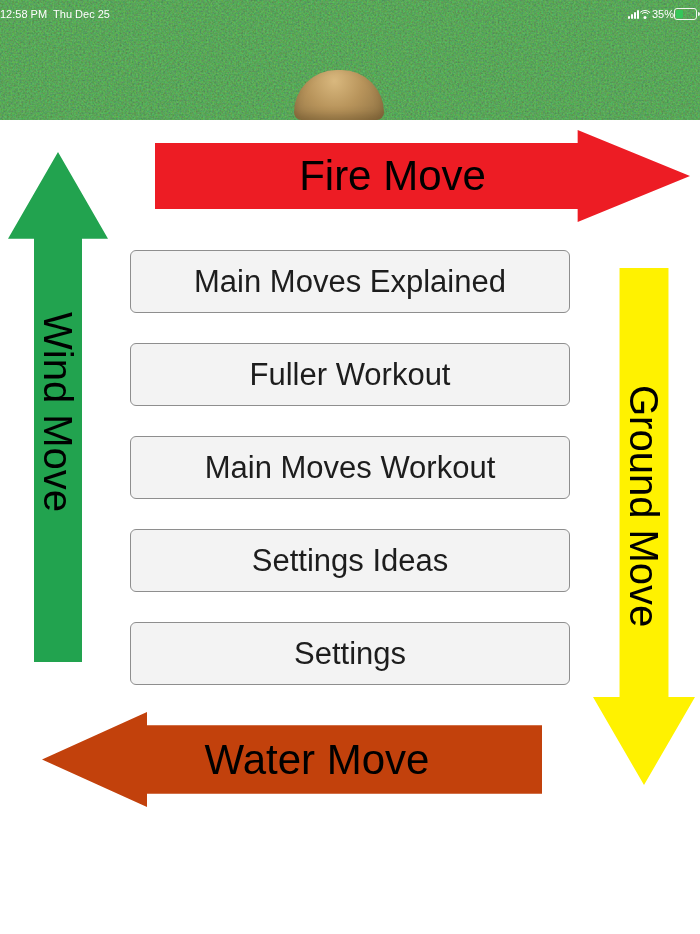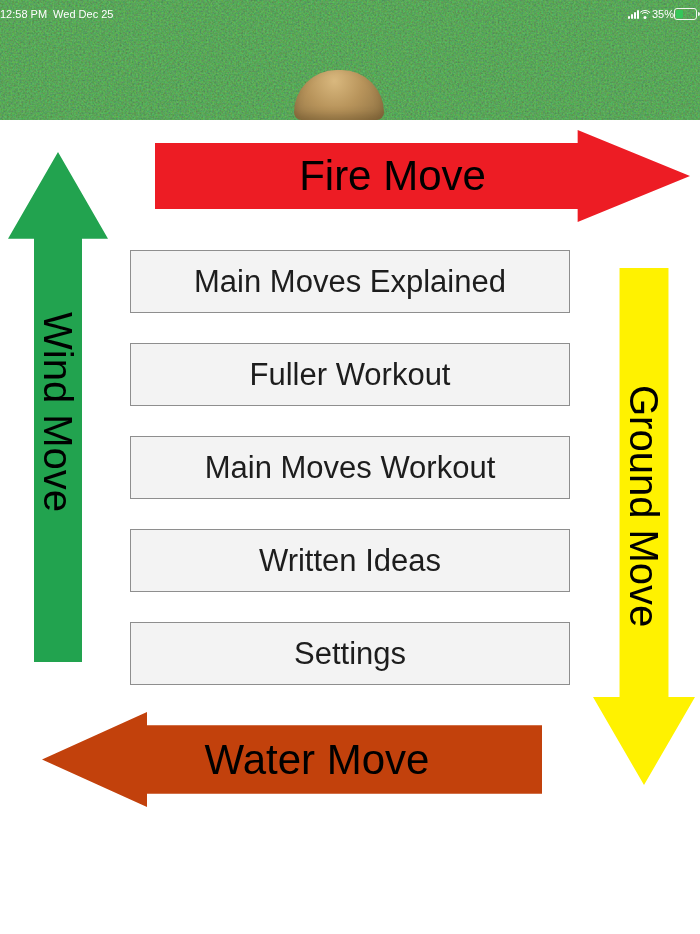--- a/index.html
+++ b/index.html
@@ -72,21 +72,21 @@
   .arrow-water{
     left:42px;top:592px;width:500px;height:95px;
     clip-path:polygon(100% 14%,21% 14%,21% 0,0 50%,21% 100%,21% 86%,100% 86%);
   }
   .arrow-water .arrow-label-h{padding-left:50px;}
   
   .menu{position:absolute;left:130px;top:130px;width:440px;z-index:3;}
   .menu-btn{
     display:flex;align-items:center;justify-content:center;
     width:440px;height:63px;margin-bottom:30px;box-sizing:border-box;
-    background:#f3f3f3;border:1.5px solid #8e8e8e;border-radius:0;
+    background:#f3f3f3;border:1.5px solid #8e8e8e;border-radius:6px;
     font-size:31px;color:#1d1d1d;font-family:"Liberation Sans",sans-serif;
     cursor:pointer;padding:0;
   }
 </style>
 </head>
 <body>
 
 <svg class="grass-svg" width="700" height="934">
   <defs>
     <filter id="grassNoise" x="0" y="0" width="100%" height="100%">
@@ -96,21 +96,21 @@
                 0 0 0.12 0 0.04
                 0 0 0 0 1"></feColorMatrix>
     </filter>
   </defs>
   <rect x="0" y="0" width="700" height="934" filter="url(#grassNoise)"></rect>
 </svg>
 
 <div class="status-bar">
   <div class="status-left">
     <span>12:58 PM</span>
-    <span>Wed Dec 25</span>
+    <span>Thu Dec 25</span>
   </div>
   <div class="status-right">
     <span class="sig-bars">
         <i></i>
         <i></i>
         <i></i>
         <i></i>
       </span>
     <span class="wifi">
       <span class="w-arc2"></span>
@@ -145,17 +145,17 @@
   </div>
 
   <div class="arrow arrow-water" style="background: #c2410c;">
     <span class="arrow-label-h">Water Move</span>
   </div>
 
   <div class="menu">
     <button class="menu-btn">Main Moves Explained</button>
     <button class="menu-btn">Fuller Workout</button>
     <button class="menu-btn">Main Moves Workout</button>
-    <button class="menu-btn">Written Ideas</button>
+    <button class="menu-btn">Settings Ideas</button>
     <button class="menu-btn">Settings</button>
   </div>
 
 </div>
 
 </body></html>

